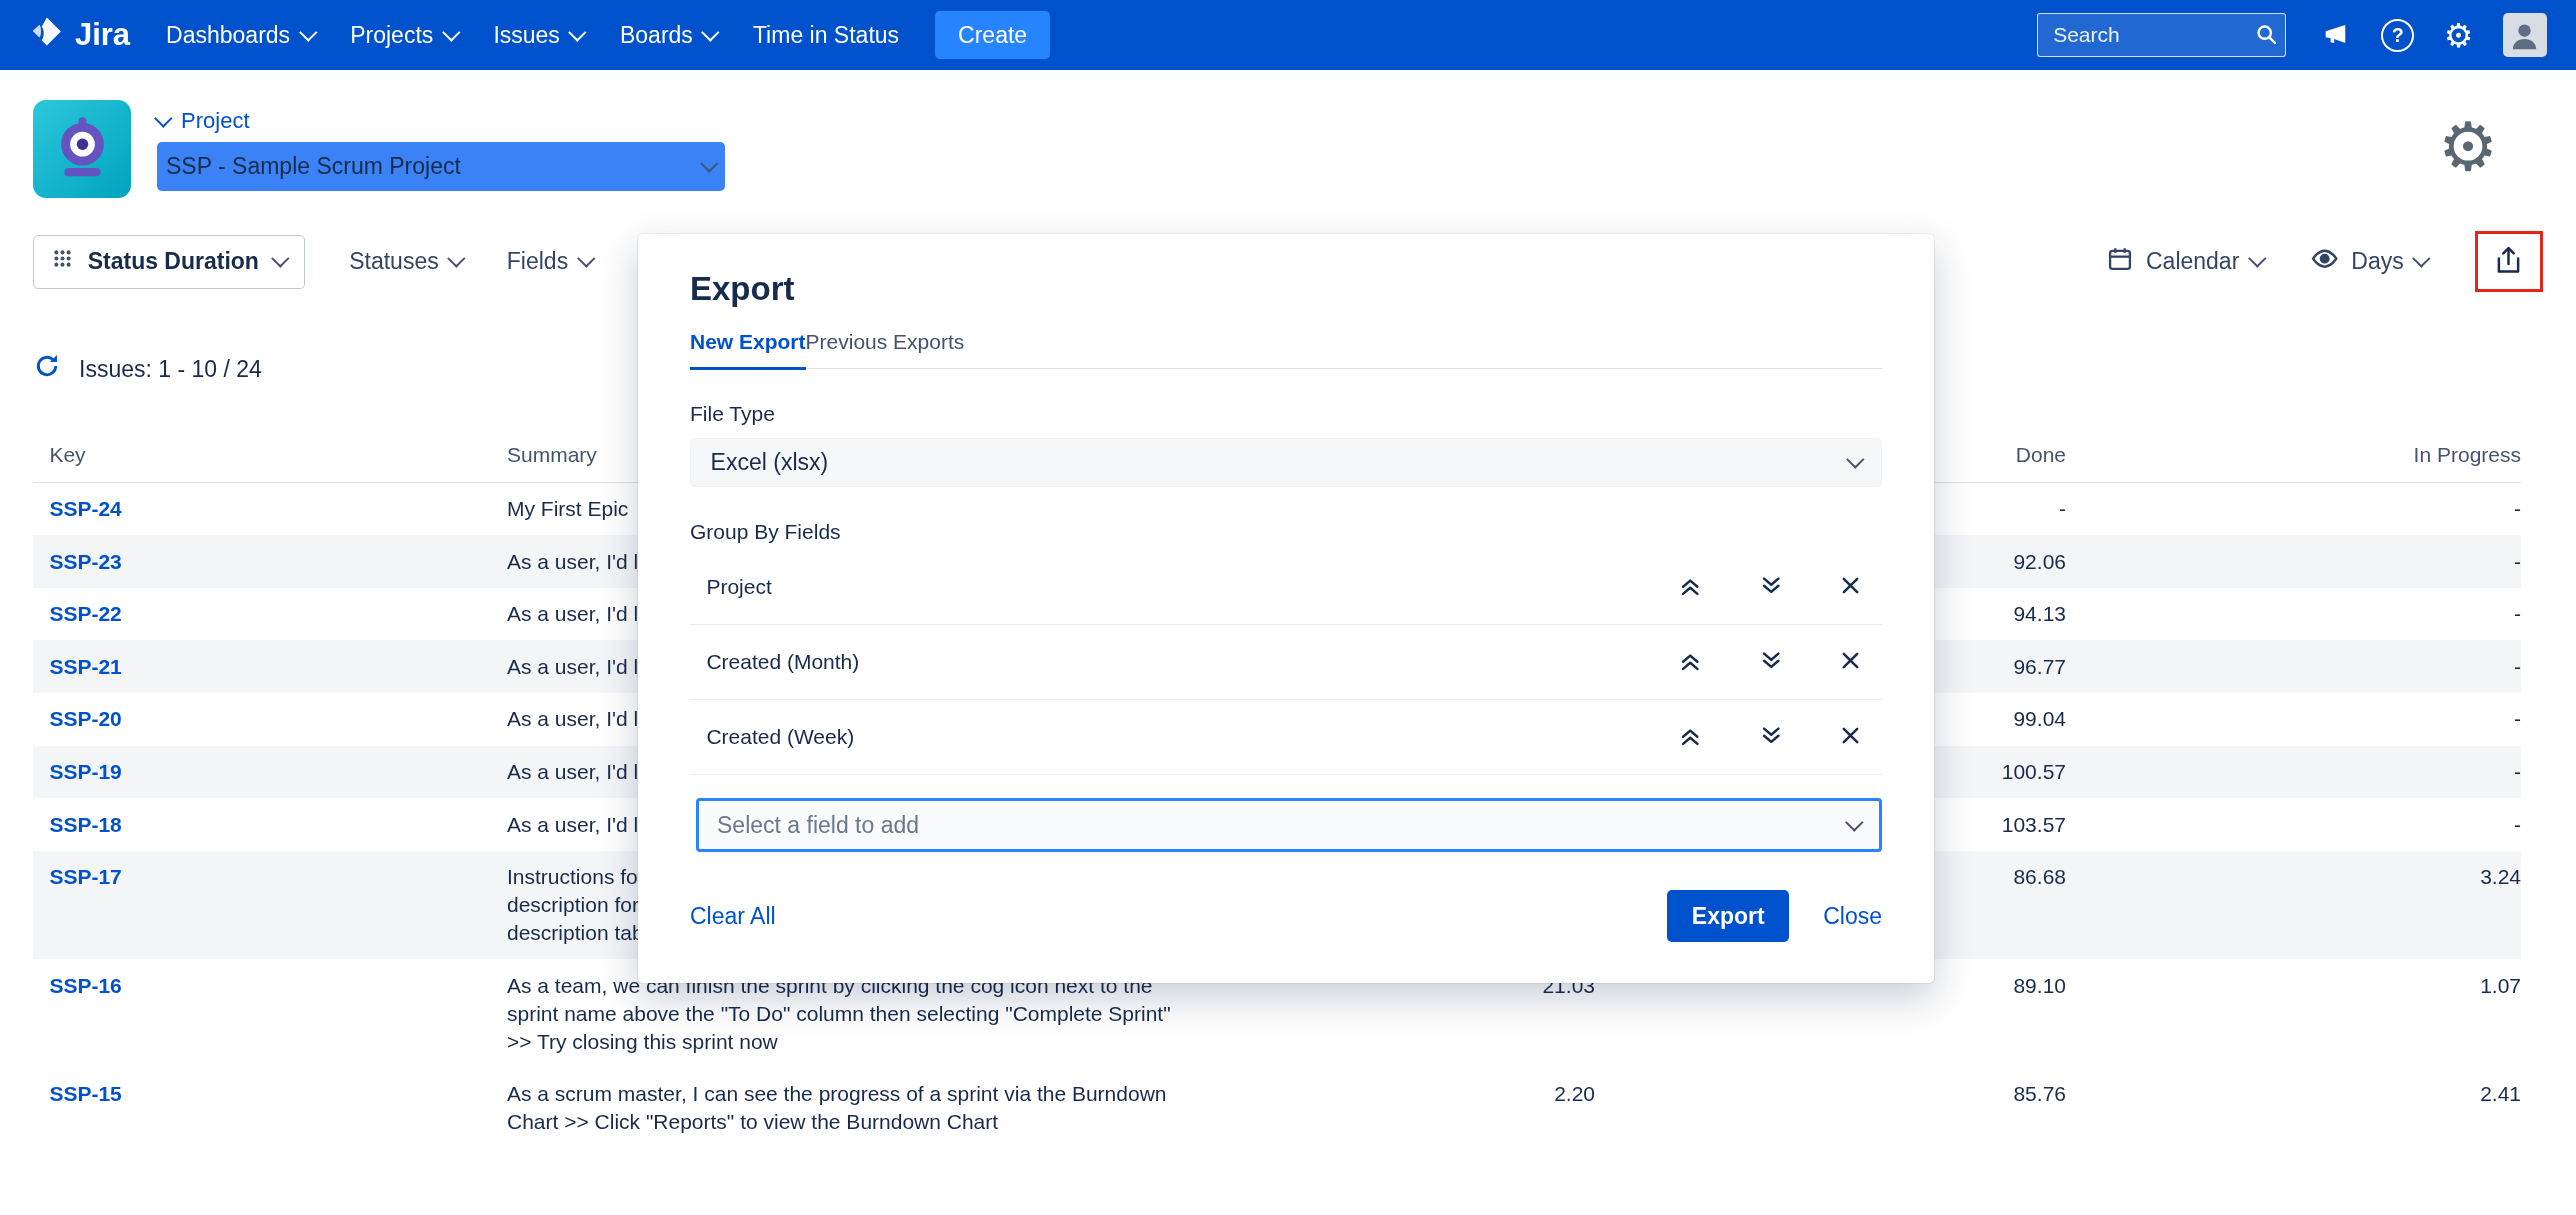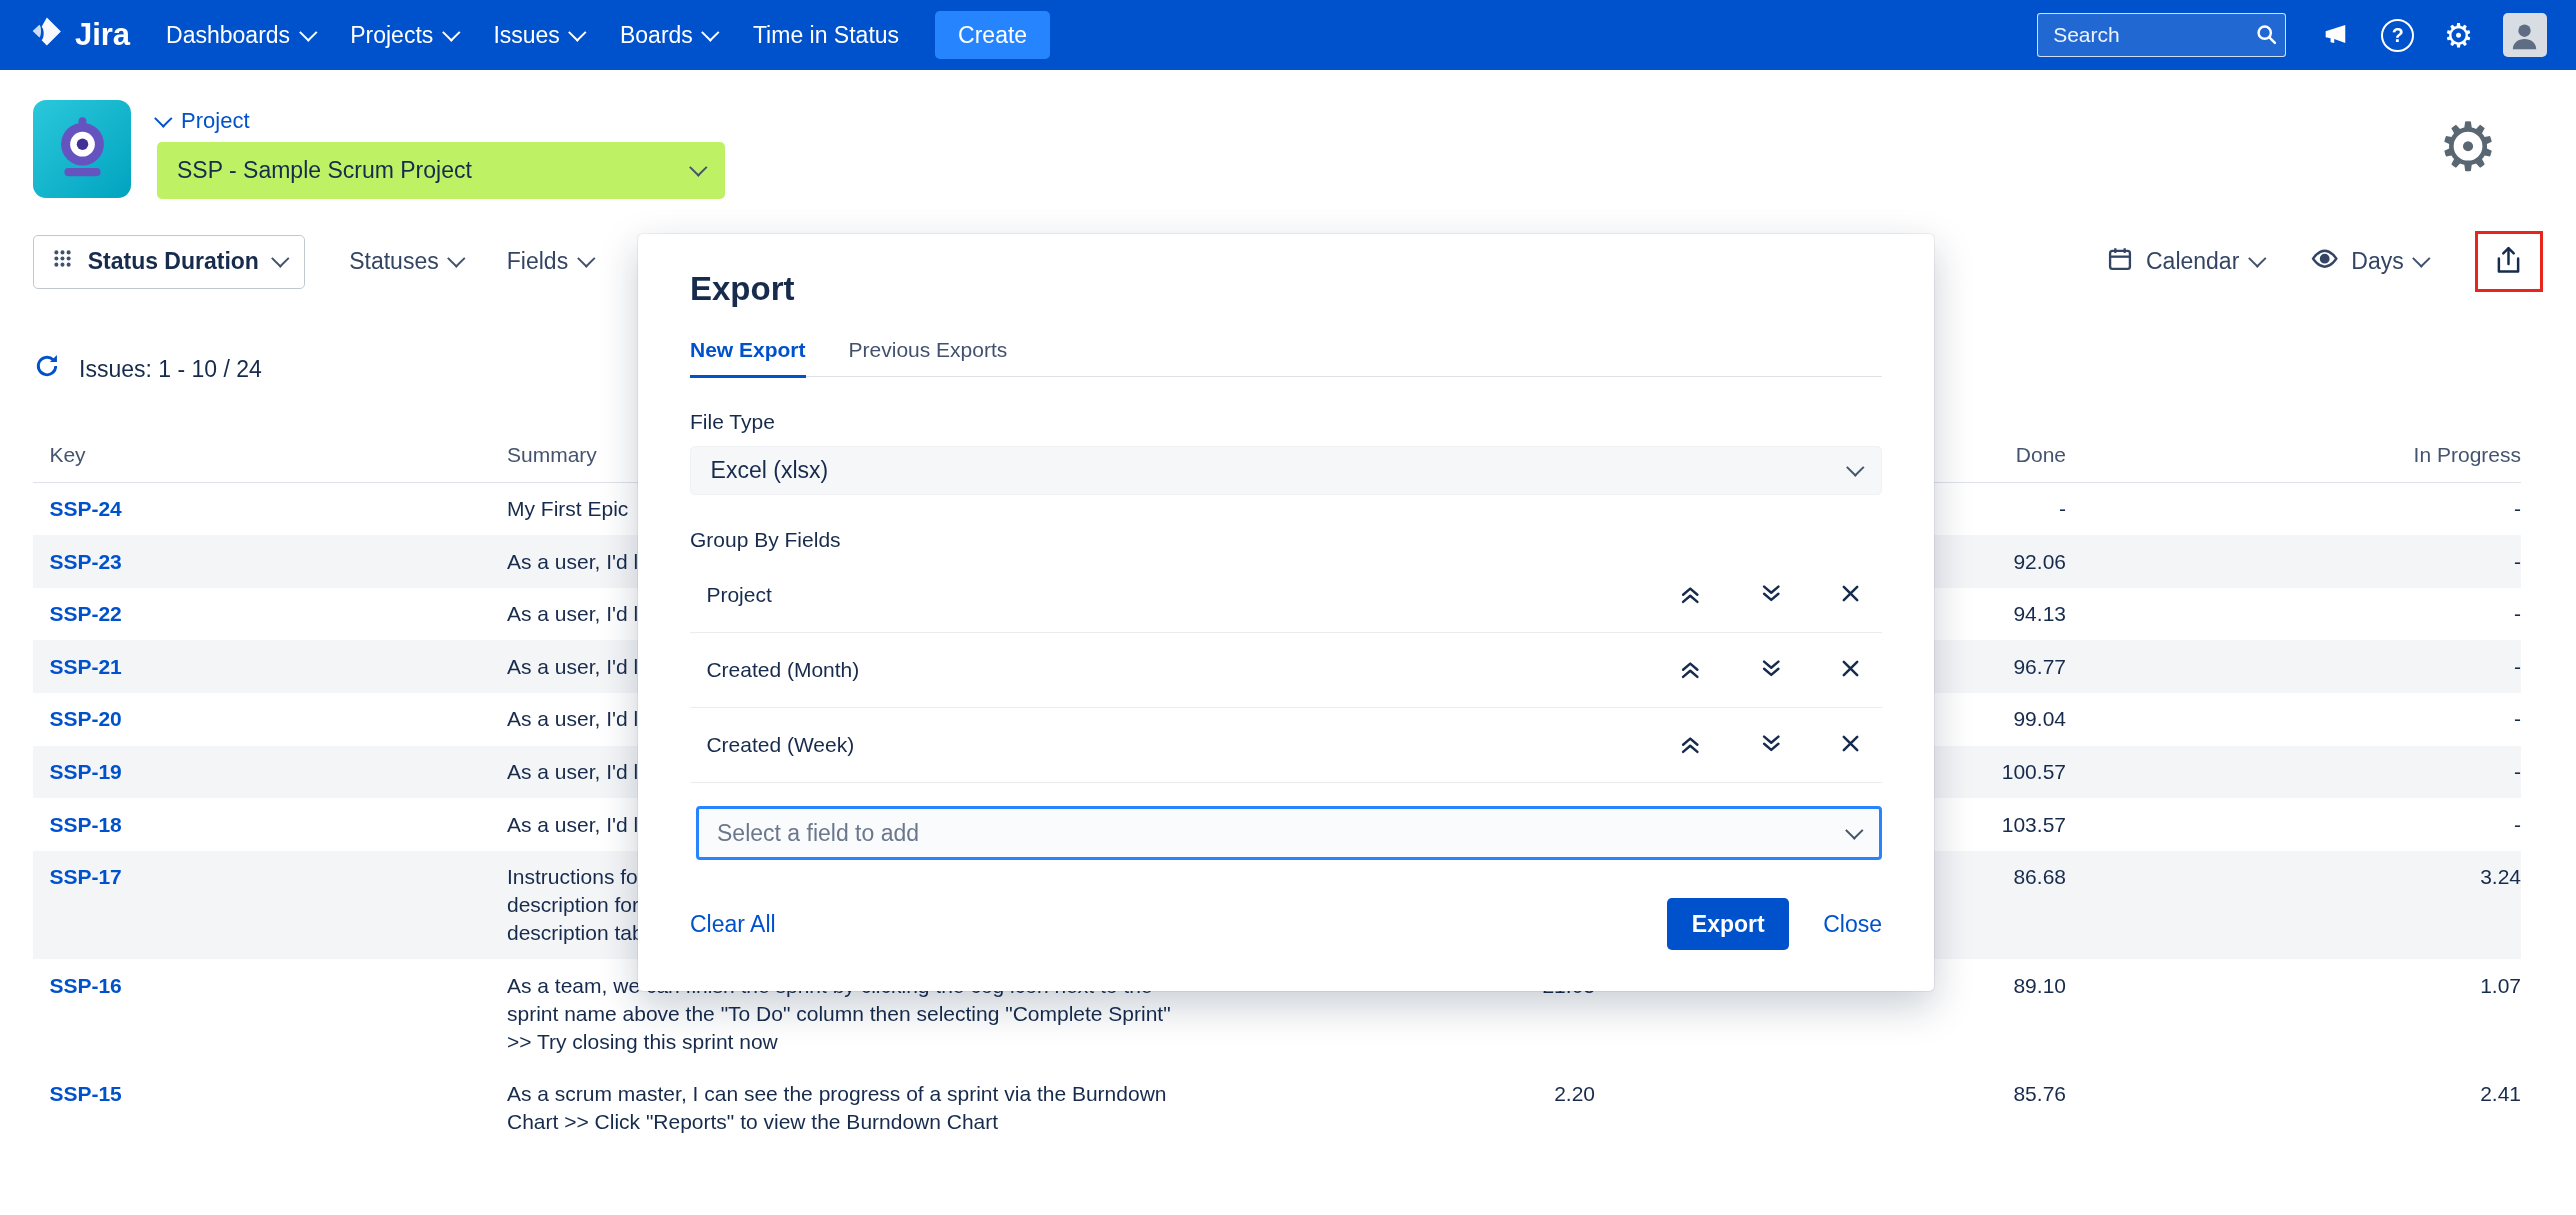--- a/index.html
+++ b/index.html
@@ -28,23 +28,23 @@
   .gear-glyph{font-size:33px;line-height:1;cursor:pointer;}
   .help-circle{width:33px;height:33px;box-sizing:border-box;border:2.5px solid #fff;border-radius:50%;
     display:flex;align-items:center;justify-content:center;font-size:19.6px;font-weight:bold;cursor:pointer;}
   .nav-avatar{width:44px;height:44px;border-radius:4.9px;background:#D8DDE3;display:flex;
     align-items:center;justify-content:center;overflow:hidden;cursor:pointer;}
   
   .project-avatar{position:absolute;left:33px;top:100px;width:98px;height:98px;border-radius:13px;
     background:linear-gradient(135deg,#2BC8DB,#00A3BF);display:flex;align-items:center;justify-content:center;}
   .project-caret-link{position:absolute;left:157px;top:108px;display:flex;align-items:center;gap:11.5px;
     color:var(--link,#0052CC);font-size:22px;cursor:pointer;}
-  .project-select{position:absolute;left:157px;top:142px;width:568px;height:57px;box-sizing:border-box;
-    background:#bef264;border-radius:4.9px;display:flex;align-items:center;justify-content:space-between;
-    padding:0 20px;font-size:23px;color:var(--text,#172B4D);cursor:pointer;}
+  .project-select{position:absolute;left:157px;top:142px;width:568px;height:49px;box-sizing:border-box;
+    background:#3b82f6;border-radius:4.9px;display:flex;align-items:center;justify-content:space-between;
+    padding:0 9px;font-size:23px;color:var(--text,#172B4D);cursor:pointer;}
   .project-select .chev{color:#44546F;}
   .page-gear{position:absolute;left:2438px;top:113px;font-size:67px;line-height:1;color:#596773;cursor:pointer;}
   
   .toolbar{position:absolute;top:232px;left:33px;right:33px;height:59px;display:flex;align-items:center;gap:44px;}
   .status-duration-btn{display:flex;align-items:center;gap:14.7px;height:54px;padding:0 18px;box-sizing:border-box;
     border:1.6px solid #C1C7D0;border-radius:4.9px;background:#fff;font-size:23px;font-weight:bold;
     color:var(--text,#172B4D);cursor:pointer;}
   .status-duration-btn .chev,.toolbar-dd .chev{color:#42526E;}
   .toolbar-dd{display:flex;align-items:center;gap:11.5px;font-size:23px;color:#344563;cursor:pointer;white-space:nowrap;}
   .toolbar-right{margin-left:auto;display:flex;align-items:center;gap:47px;}
@@ -62,21 +62,21 @@
   .t-row.striped{background:var(--stripe,#F4F5F7);}
   .cell-key{padding-left:16.4px;color:var(--link,#0052CC);font-weight:bold;cursor:pointer;}
   .h-key{padding-left:16.4px;}
   .cell-num{text-align:right;}
   .cell-summary{white-space:pre-line;max-width:785px;}
   
   .modal{position:absolute;left:638px;top:234px;width:1296px;box-sizing:border-box;z-index:10;
     background:#fff;border-radius:4.9px;padding:36px 52px 41px;
     box-shadow:0 0 0 0.8px rgba(9,30,66,.08),0 14.7px 39px rgba(9,30,66,.22);}
   .modal-title{font-size:33px;font-weight:bold;color:var(--text,#172B4D);}
-  .modal-tabs{margin-top:30px;display:flex;gap:43px;border-bottom:1.6px solid var(--border,#DFE1E6);}
+  .modal-tabs{margin-top:22px;display:flex;border-bottom:1.6px solid var(--border,#DFE1E6);}
   .tab{font-size:21px;padding-bottom:13px;color:#42526E;cursor:pointer;position:relative;margin-bottom:-1.6px;}
   .tab.active{color:var(--accent,#0052CC);border-bottom:3.3px solid var(--accent,#0052CC);font-weight:bold;}
   .field-label{margin-top:33px;font-size:21px;color:var(--text,#172B4D);}
   .select{margin-top:11.5px;height:49px;box-sizing:border-box;background:#F6F7F8;border:1.6px solid #EFF1F3;
     border-radius:4.9px;display:flex;align-items:center;justify-content:space-between;padding:0 19.6px;
     font-size:23px;color:var(--text,#172B4D);cursor:pointer;}
   .select .chev{color:#44546F;}
   .group-rows{margin-top:6.5px;}
   .group-row{height:74px;display:flex;align-items:center;border-bottom:1.6px solid #EBECF0;padding:0 19.6px 0 16.4px;}
   .group-row .glabel{flex:1;font-size:21px;}

